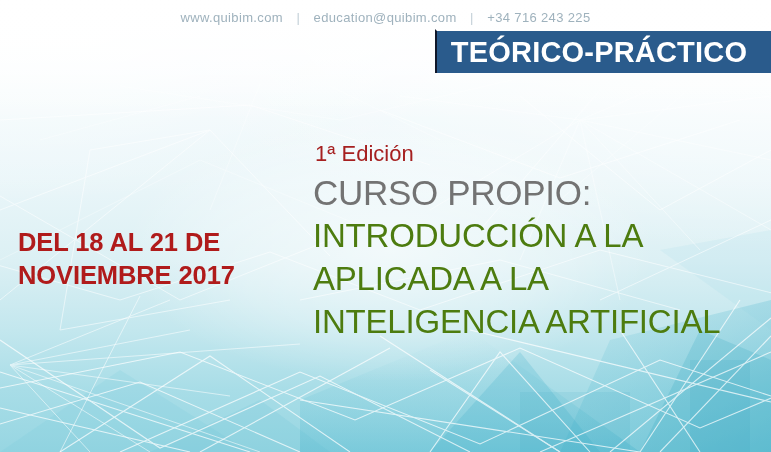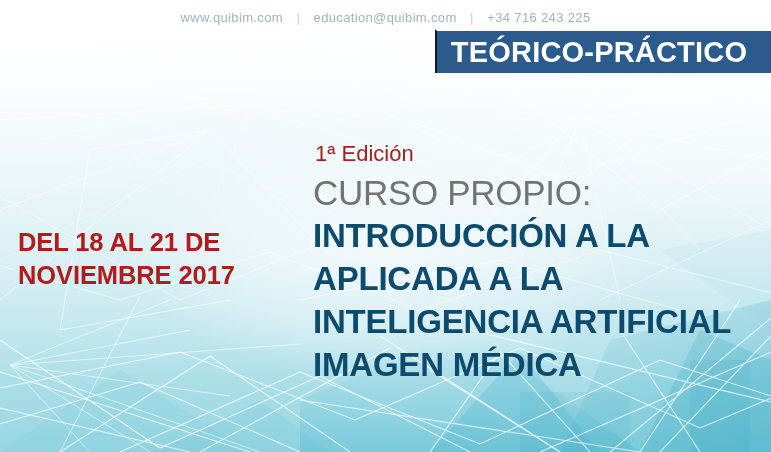--- a/index.html
+++ b/index.html
@@ -151,23 +151,23 @@
     display: block;
     color: #737373;
     font-size: 35px;
     font-weight: normal;
     line-height: 43px;
     letter-spacing: -0.3px;
     margin-top: 3px;
   }
   .course-line {
     display: block;
-    color: #0c4a6e;
+    color: #4d7c0f;
     font-size: 33px;
-    font-weight: bold;
+    font-weight: normal;
     line-height: 43px;
     letter-spacing: -0.2px;
     white-space: nowrap;
   }
 </style>
 </head>
 <body>
 
 <div class="poster">
 
@@ -287,16 +287,15 @@
     <span class="date-line">DEL 18 AL 21 DE</span>
     <span class="date-line">NOVIEMBRE 2017</span>
   </div>
 
   <div class="title-block">
     <span class="edition">1ª Edición</span>
     <span class="course-kicker">CURSO PROPIO:</span>
     <span class="course-line">INTRODUCCIÓN A LA</span>
     <span class="course-line">APLICADA A LA</span>
     <span class="course-line">INTELIGENCIA ARTIFICIAL</span>
-    <span class="course-line">IMAGEN MÉDICA</span>
   </div>
 
 </div>
 
 </body></html>

